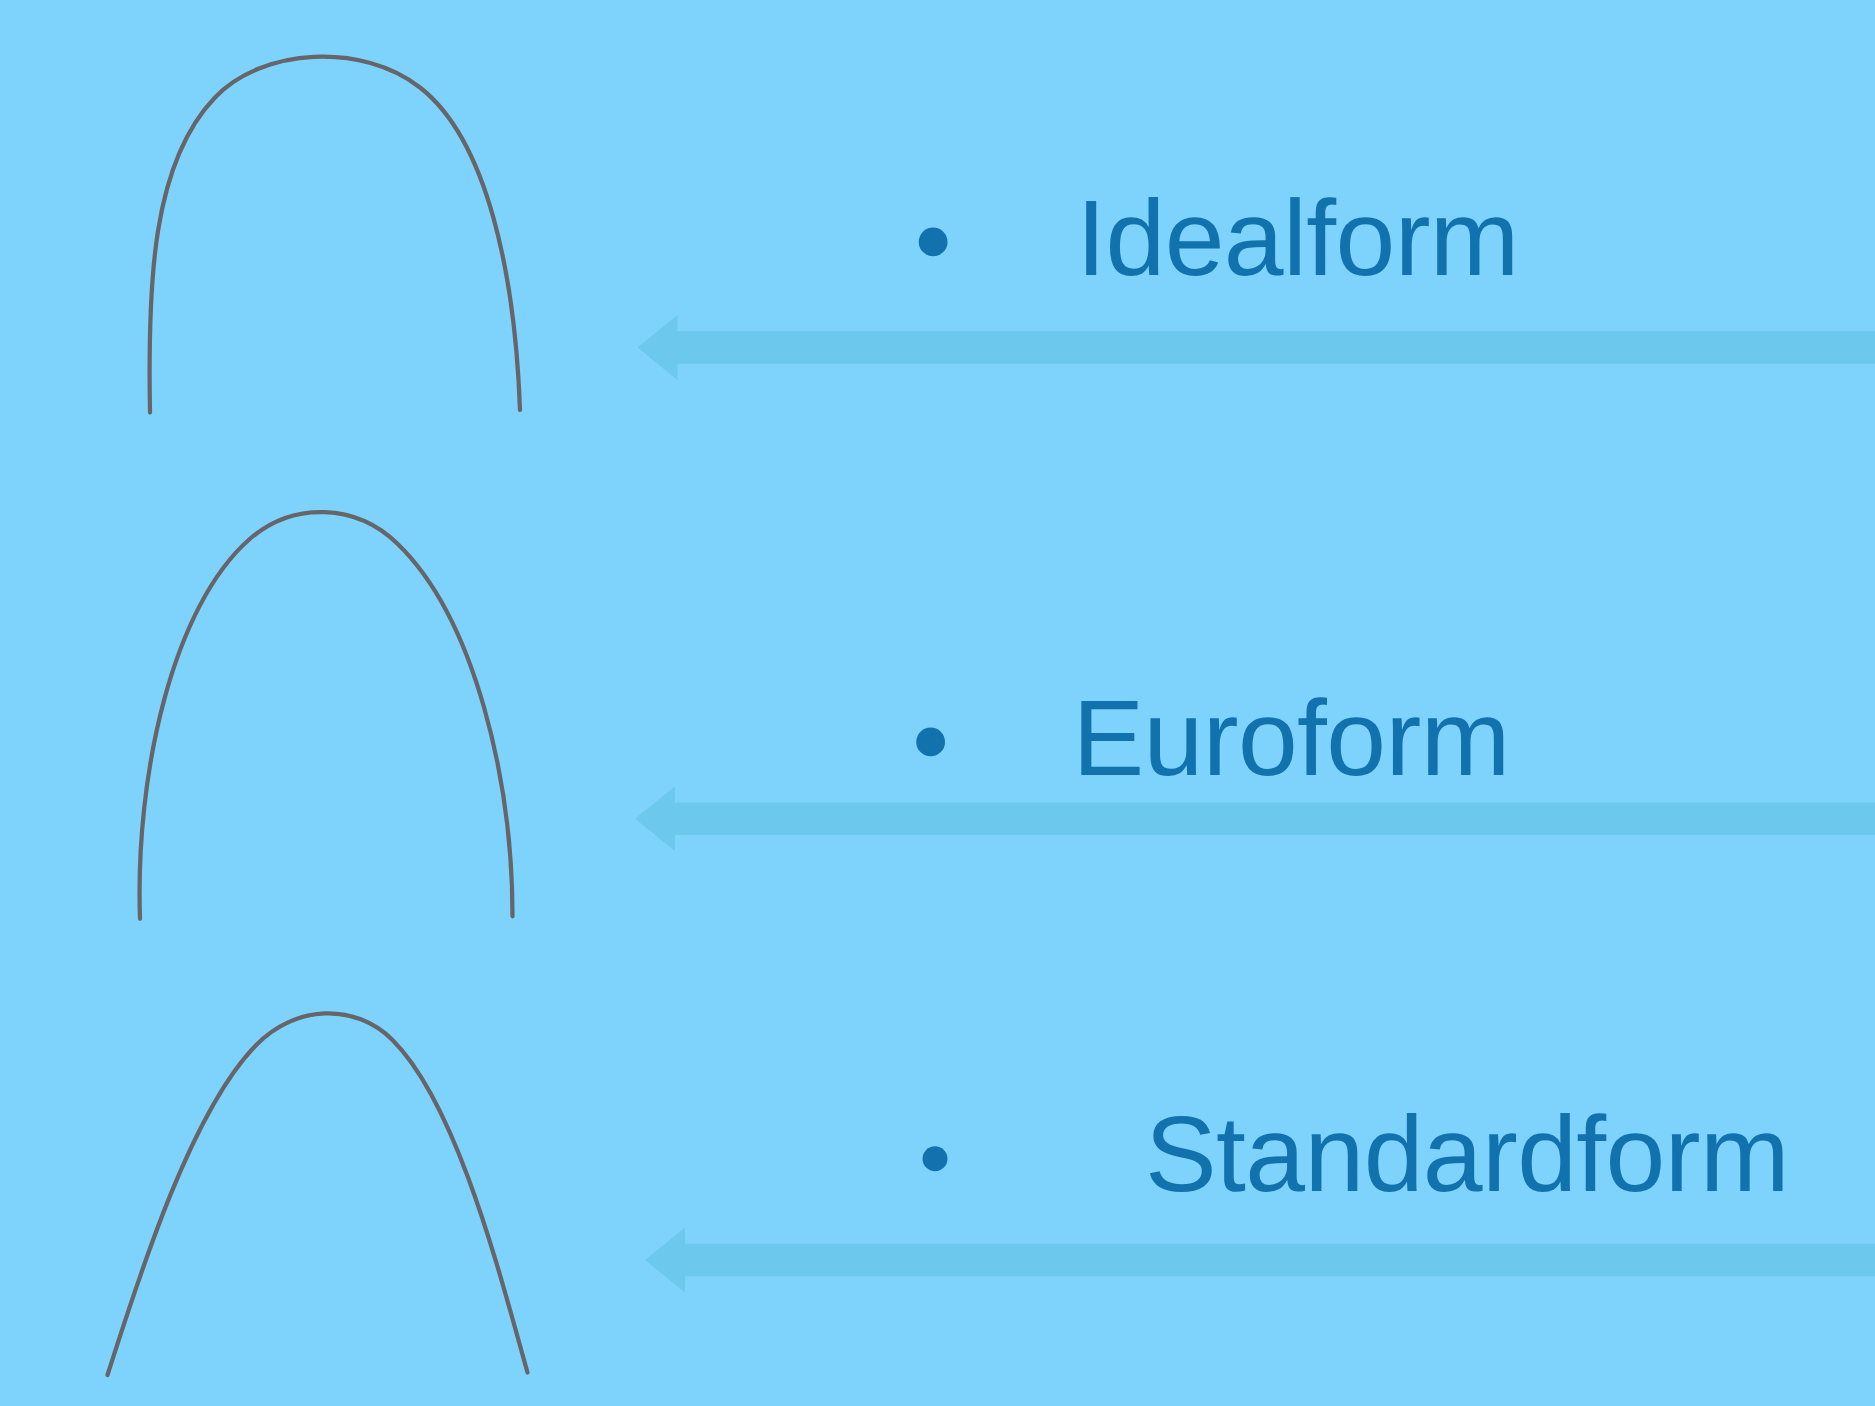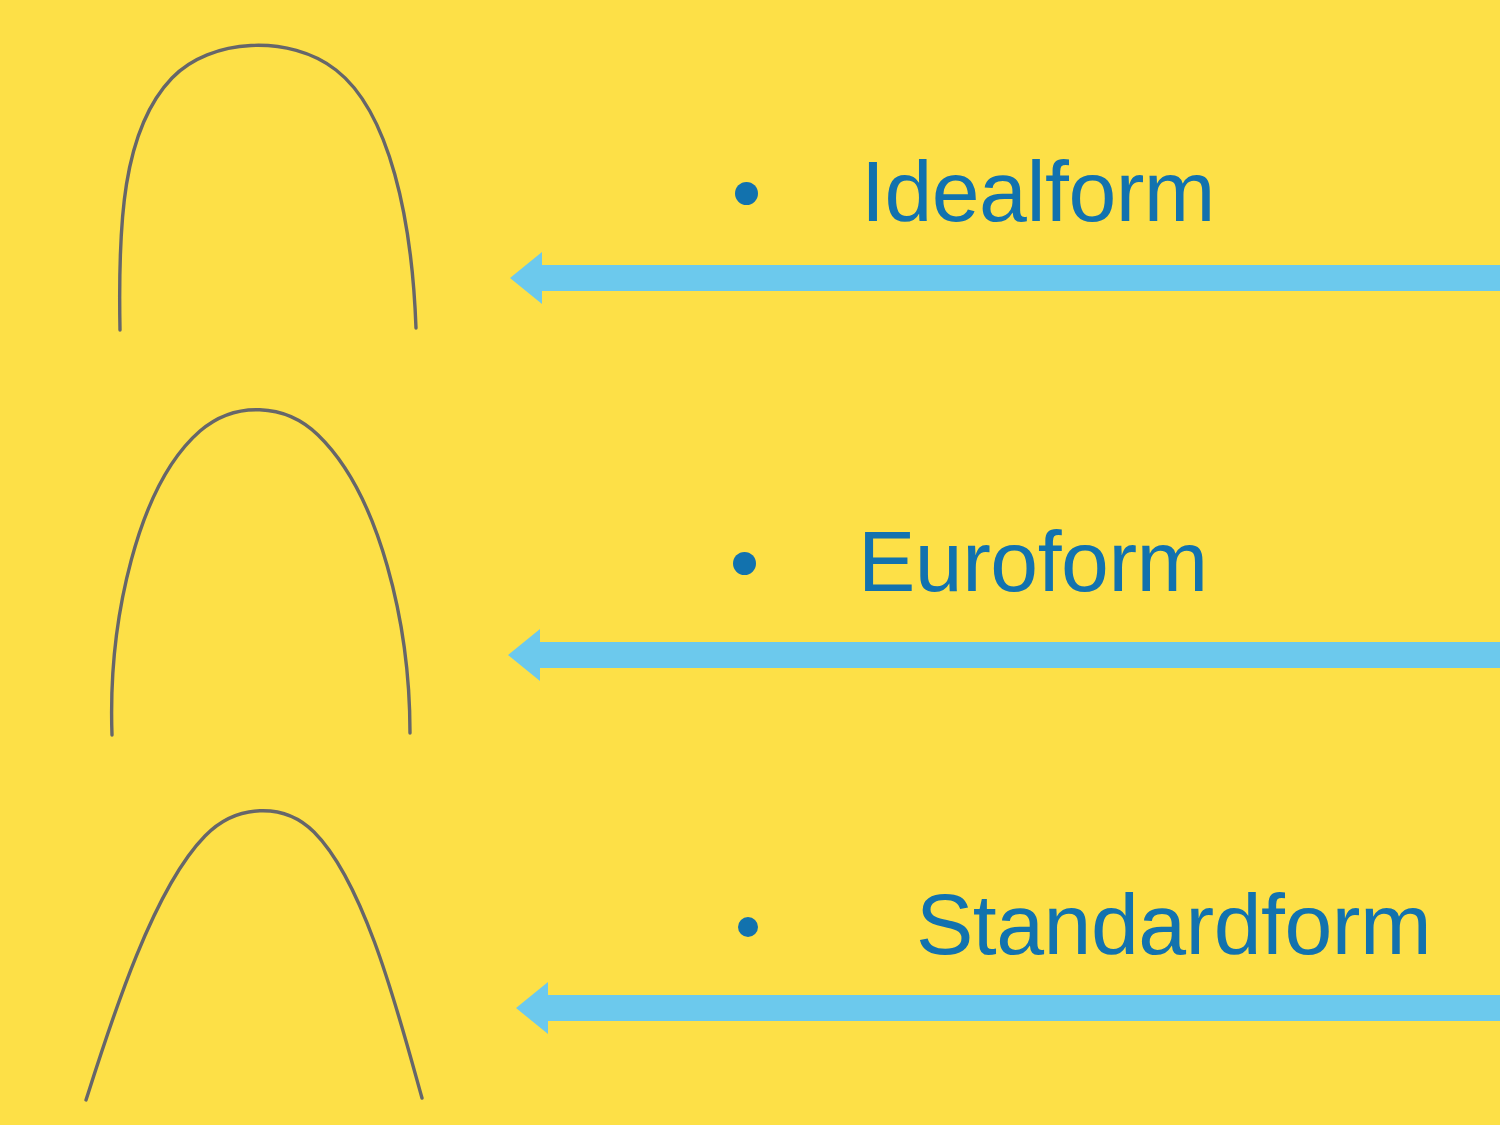--- a/index.html
+++ b/index.html
@@ -10,21 +10,21 @@
   }
   body {
     font-family: "Liberation Sans", sans-serif;
     -webkit-font-smoothing: antialiased;
   }
 
   #slide {
     position: relative;
     width: 1500px;
     height: 1125px;
-    background: #fde047;
+    background: #7dd3fc;
     overflow: hidden;
   }
 
   
   .wire-figure {
     position: absolute;
     left: 60px;
     width: 420px;
   }
   .wire-figure svg {
@@ -55,21 +55,21 @@
   #arrow-2 { left: 508px; top: 625px; width: 997px; }
   #arrow-3 { left: 516px; top: 978px; width: 989px; }
 
   
   .bullet-row {
     position: absolute;
     display: flex;
     align-items: center;
   }
   #row-1 { left: 735px; top: 145px; }
-  #row-2 { left: 733px; top: 515px; }
+  #row-2 { left: 733px; top: 545px; }
   #row-3 { left: 738px; top: 878px; gap: 48px; }
 
   .bullet-dot {
     border-radius: 50%;
     background: #1272AE;
     flex: 0 0 auto;
   }
   #row-1 .bullet-dot { width: 23px; height: 23px; margin-top: 4px; }
   #row-2 .bullet-dot { width: 23px; height: 23px; margin-top: 4px; }
   #row-3 .bullet-dot { width: 20px; height: 20px; margin-top: 6px; }

